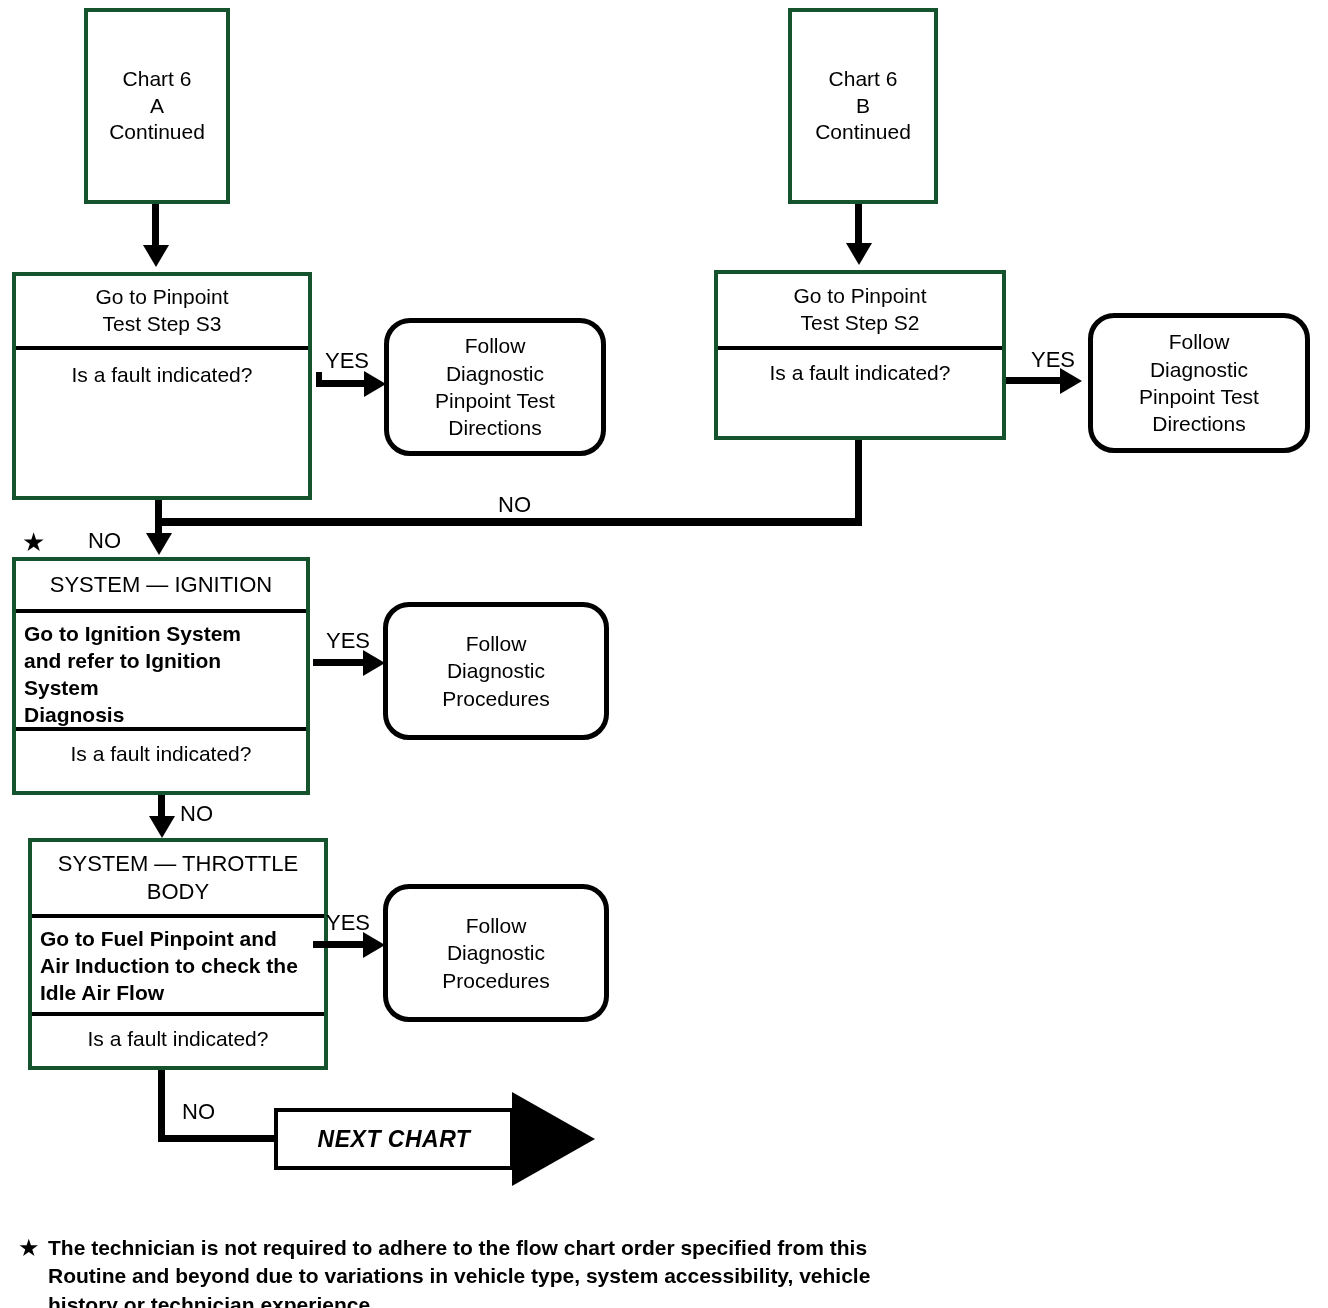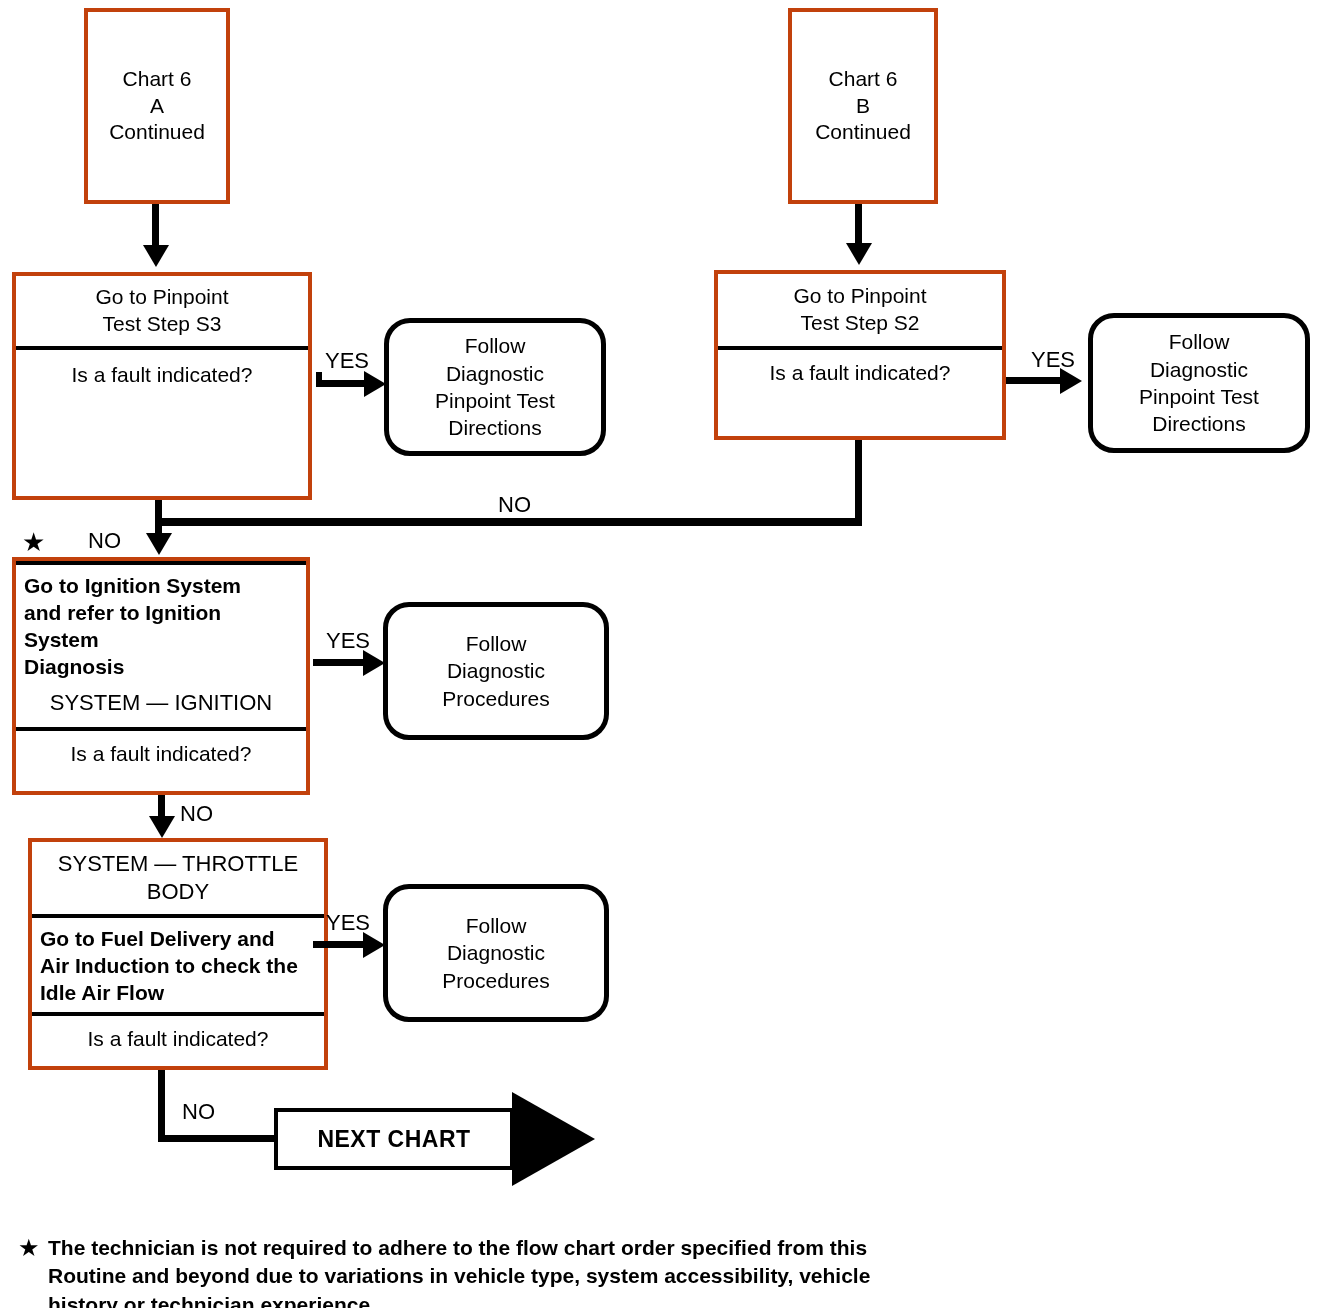--- a/index.html
+++ b/index.html
@@ -16,21 +16,21 @@
     width: 1328px;
     height: 1308px;
     overflow: hidden;
     background: #ffffff;
   }
 
   
   .box {
     position: absolute;
     box-sizing: border-box;
-    border: 4px solid #c2410c;
+    border: 4px solid #14532d;
     background: #fff;
     display: flex;
     flex-direction: column;
   }
   .cell {
     box-sizing: border-box;
     display: flex;
     align-items: center;
     justify-content: center;
     text-align: center;
@@ -193,61 +193,61 @@
   <div class="vline" style="left:855px; top:440px; width:7px; height:85px;"></div>
   <div class="hline" style="left:159px; top:518px; width:703px; height:8px;"></div>
   <div class="lbl" style="left:498px; top:494px;">NO</div>
 
   <div class="vline" style="left:155px; top:500px; width:7px; height:42px;"></div>
   <div class="arrow-down" style="left:146px; top:533px;"></div>
   <div class="star" style="left:22px; top:529px;">★</div>
   <div class="lbl" style="left:88px; top:530px;">NO</div>
 
   <div class="box" style="left:12px; top:557px; width:298px; height:238px;">
+    <div class="cell" style="height:48px; font-size:22px;">SYSTEM — IGNITION</div>
     <div class="cell divider-top left bold" style="height:118px; font-size:21px;">Go to Ignition System
 and refer to Ignition System
 Diagnosis</div>
-    <div class="cell" style="height:48px; font-size:22px;">SYSTEM — IGNITION</div>
     <div class="cell divider-top" style="flex:1; align-items:flex-start; padding-top:10px; font-size:21px;">Is a fault indicated?</div>
   </div>
 
   <div class="lbl" style="left:326px; top:630px;">YES</div>
   <div class="hline" style="left:313px; top:659px; width:54px; height:7px;"></div>
   <div class="arrow-right" style="left:363px; top:650px;"></div>
 
   <div class="rbox" style="left:383px; top:602px; width:226px; height:138px; font-size:21px;">Follow
 Diagnostic
 Procedures</div>
 
   <div class="vline" style="left:158px; top:795px; width:7px; height:28px;"></div>
   <div class="arrow-down" style="left:149px; top:816px;"></div>
   <div class="lbl" style="left:180px; top:803px;">NO</div>
 
   <div class="box" style="left:28px; top:838px; width:300px; height:232px;">
     <div class="cell" style="height:72px; font-size:22px;">SYSTEM — THROTTLE
 BODY</div>
-    <div class="cell divider-top left bold" style="height:98px; font-size:21px;">Go to Fuel Delivery and
+    <div class="cell divider-top left bold" style="height:98px; font-size:21px;">Go to Fuel Pinpoint and
 Air Induction to check the
 Idle Air Flow</div>
     <div class="cell divider-top" style="flex:1; align-items:flex-start; padding-top:10px; font-size:21px;">Is a fault indicated?</div>
   </div>
 
   <div class="lbl" style="left:326px; top:912px;">YES</div>
   <div class="hline" style="left:313px; top:941px; width:54px; height:7px;"></div>
   <div class="arrow-right" style="left:363px; top:932px;"></div>
 
   <div class="rbox" style="left:383px; top:884px; width:226px; height:138px; font-size:21px;">Follow
 Diagnostic
 Procedures</div>
 
   <div class="vline" style="left:158px; top:1070px; width:7px; height:72px;"></div>
   <div class="hline" style="left:158px; top:1135px; width:120px; height:7px;"></div>
   <div class="lbl" style="left:182px; top:1101px;">NO</div>
 
-  <div class="terminal" style="left:274px; top:1108px; width:240px; height:62px; font-size:23px;">NEXT CHART</div>
+  <div class="terminal" style="left:274px; top:1108px; width:240px; height:62px; font-size:23px;font-style:italic;">NEXT CHART</div>
   <div class="big-arrow-right" style="left:512px; top:1092px;"></div>
 
   <div class="footnote-star" style="left:18px; top:1236px;">★</div>
   <div class="footnote" style="left:48px; top:1234px; width:930px;">The technician is not required to adhere to the flow chart order specified from this
 Routine and beyond due to variations in vehicle type, system accessibility, vehicle
 history or technician experience.</div>
 
 </div>
 
 </body></html>

